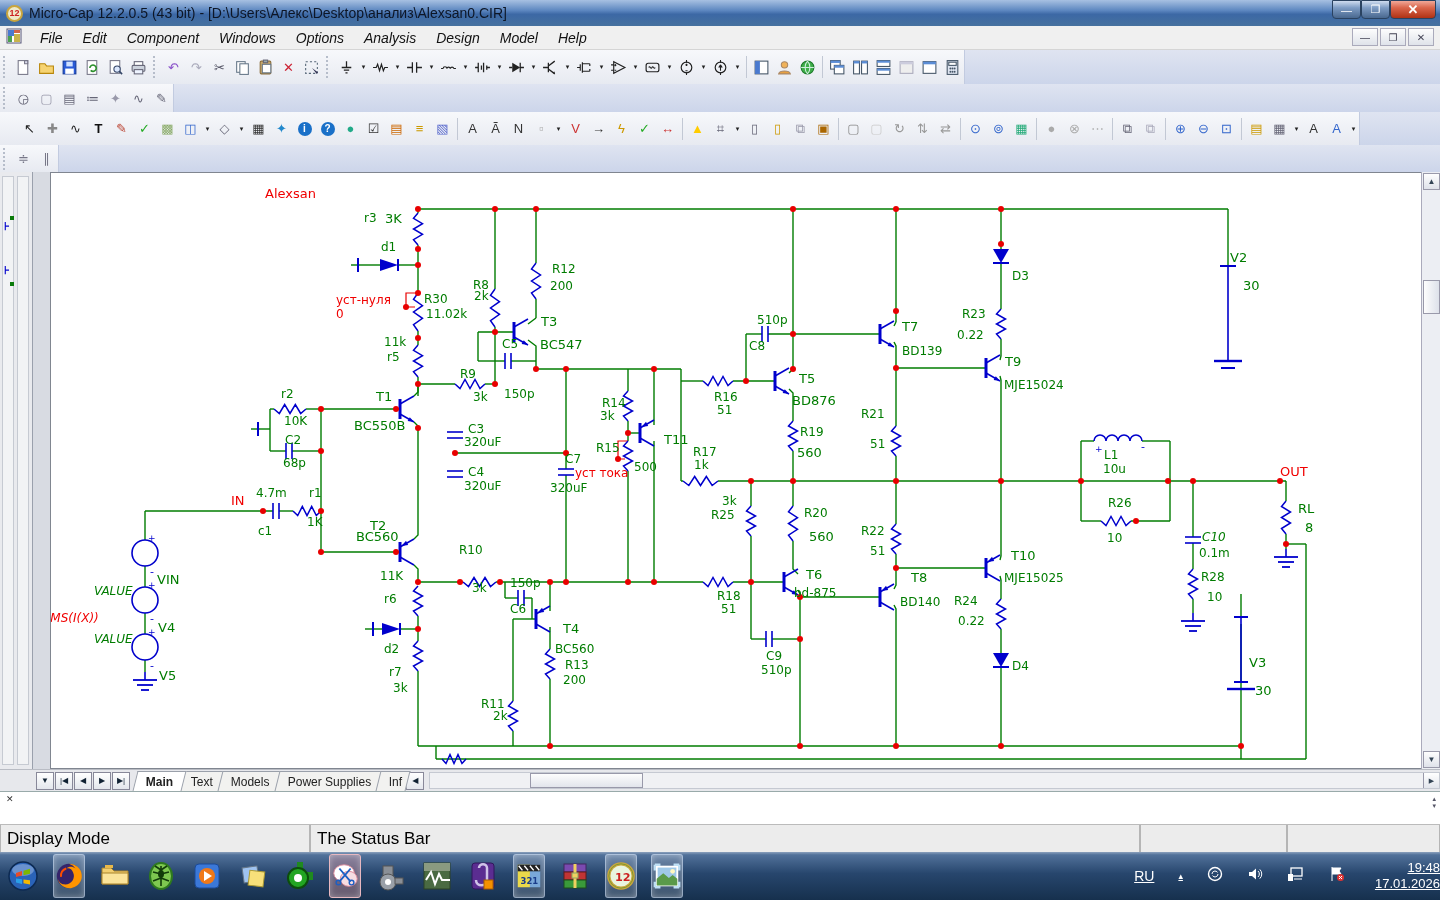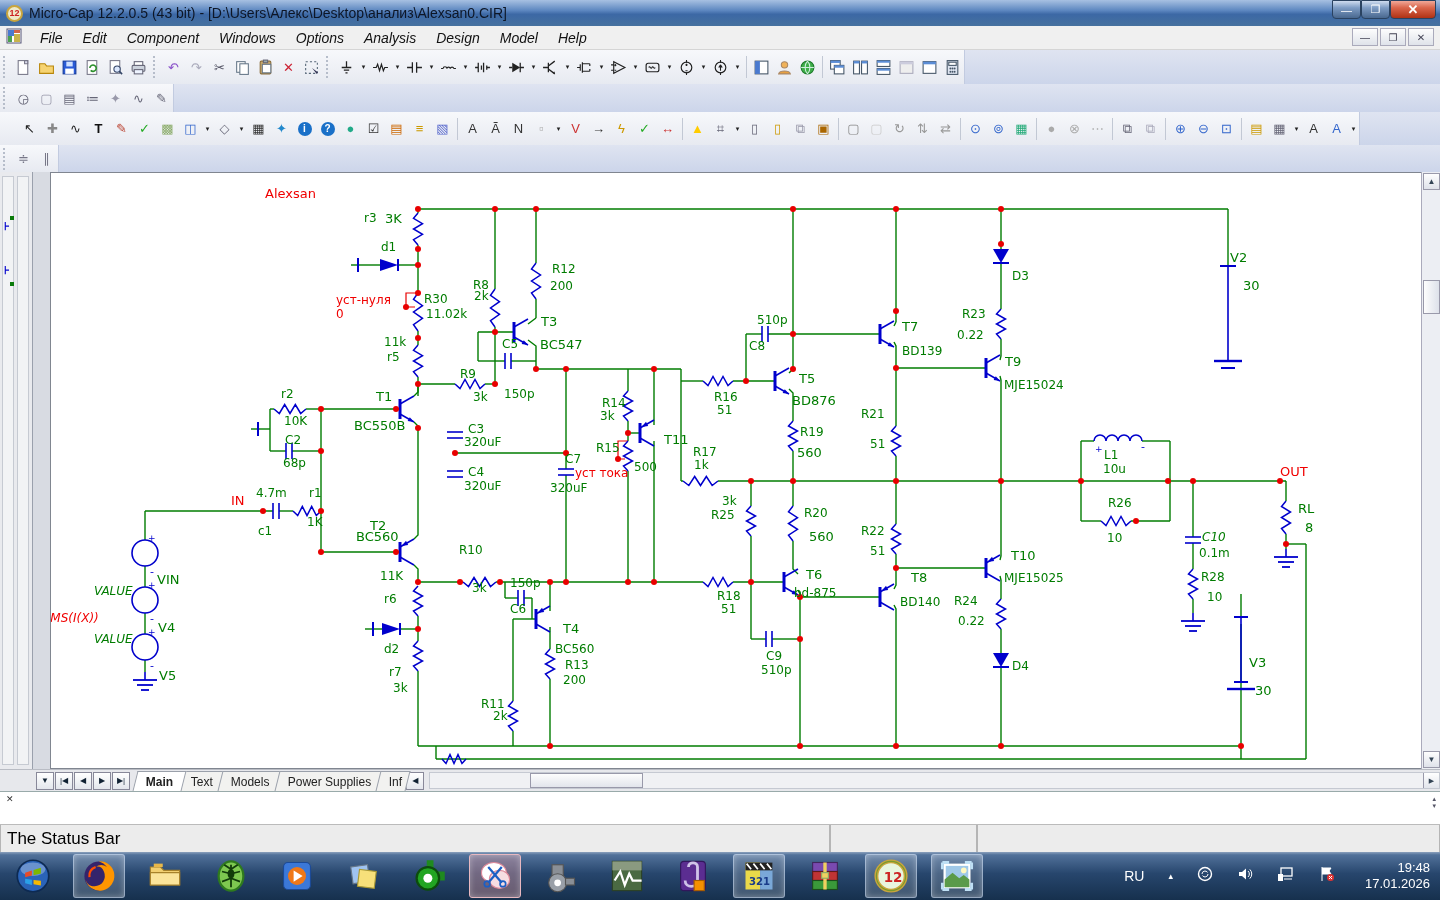--- a/index.html
+++ b/index.html
@@ -92,26 +92,26 @@
   #editstrip .ex { position:absolute; left:6px; top:2px; font-size:9px; color:#333; }
   #editstrip .ud { position:absolute; right:4px; top:3px; font-size:7px; color:#556; line-height:7px; text-align:center;}
   #statusbar { position:absolute; left:0; top:824px; width:1440px; height:28px; background:#e6e6e6;
     display:flex; border-top:1px solid #bbb; }
   .stcell { height:28px; border:1px solid #b5b5b5; border-top:none; background:#ececec;
     font-size:17px; color:#000; display:flex; align-items:center; padding-left:6px; }
 
   
   #taskbar { position:absolute; left:0; top:852px; width:1440px; height:48px;
     background:linear-gradient(#8ba1bd 0, #51719a 6%, #27466d 45%, #16304d 100%); display:flex; align-items:center; }
-  .tbapp { width:52px; height:44px; margin:12px 7px; display:flex; align-items:center; justify-content:center;
+  .tbapp { width:32px; height:44px; margin:12px 7px; display:flex; align-items:center; justify-content:center;
     border-radius:3px; }
   .tbapp.frame { background:rgba(255,255,255,.18); border:1px solid rgba(220,235,255,.55);
     box-shadow:inset 0 0 6px rgba(255,255,255,.35); }
   .tbapp.hot { background:rgba(255,170,170,.35); border:1px solid #e8b8c0; }
-  #tray { margin-left:auto; display:flex; align-items:center; gap:24px; padding-right:10px; color:#fff; }
+  #tray { margin-left:auto; display:flex; align-items:center; gap:24px; color:#fff;text-decoration:underline; }
   #tray .lang { font-size:14px; }
   #tray .chev { font-size:9px; }
   #clockbox { text-align:right; font-size:13px; line-height:16px; color:#fff; padding-left:6px; }
 </style>
 </head>
 <body>
 
 <div id="app">
 
   <div id="titlebar">
@@ -959,20 +959,21 @@
       <div id="hright">▶</div>
     </div>
   </div>
 
   <div id="editstrip">
     <span class="ex">✕</span>
     <div class="ud">▴<br>▾</div>
   </div>
 
   <div id="statusbar">
+    <div class="stcell" style="width:310px;">Display Mode</div>
     <div class="stcell" style="width:830px;">The Status Bar</div>
     <div class="stcell" style="width:147px;"></div>
     <div class="stcell" style="flex:1;"></div>
   </div>
 
   <div id="taskbar">
     <div id="taskapps" style="display:flex; align-items:center;">
         <div class="tbapp">
           <svg width="36" height="36" viewBox="0 0 32 32">
             <circle cx="16" cy="16" r="14" fill="#2a63b8" stroke="#0d2a52" stroke-width="1.5"></circle>

